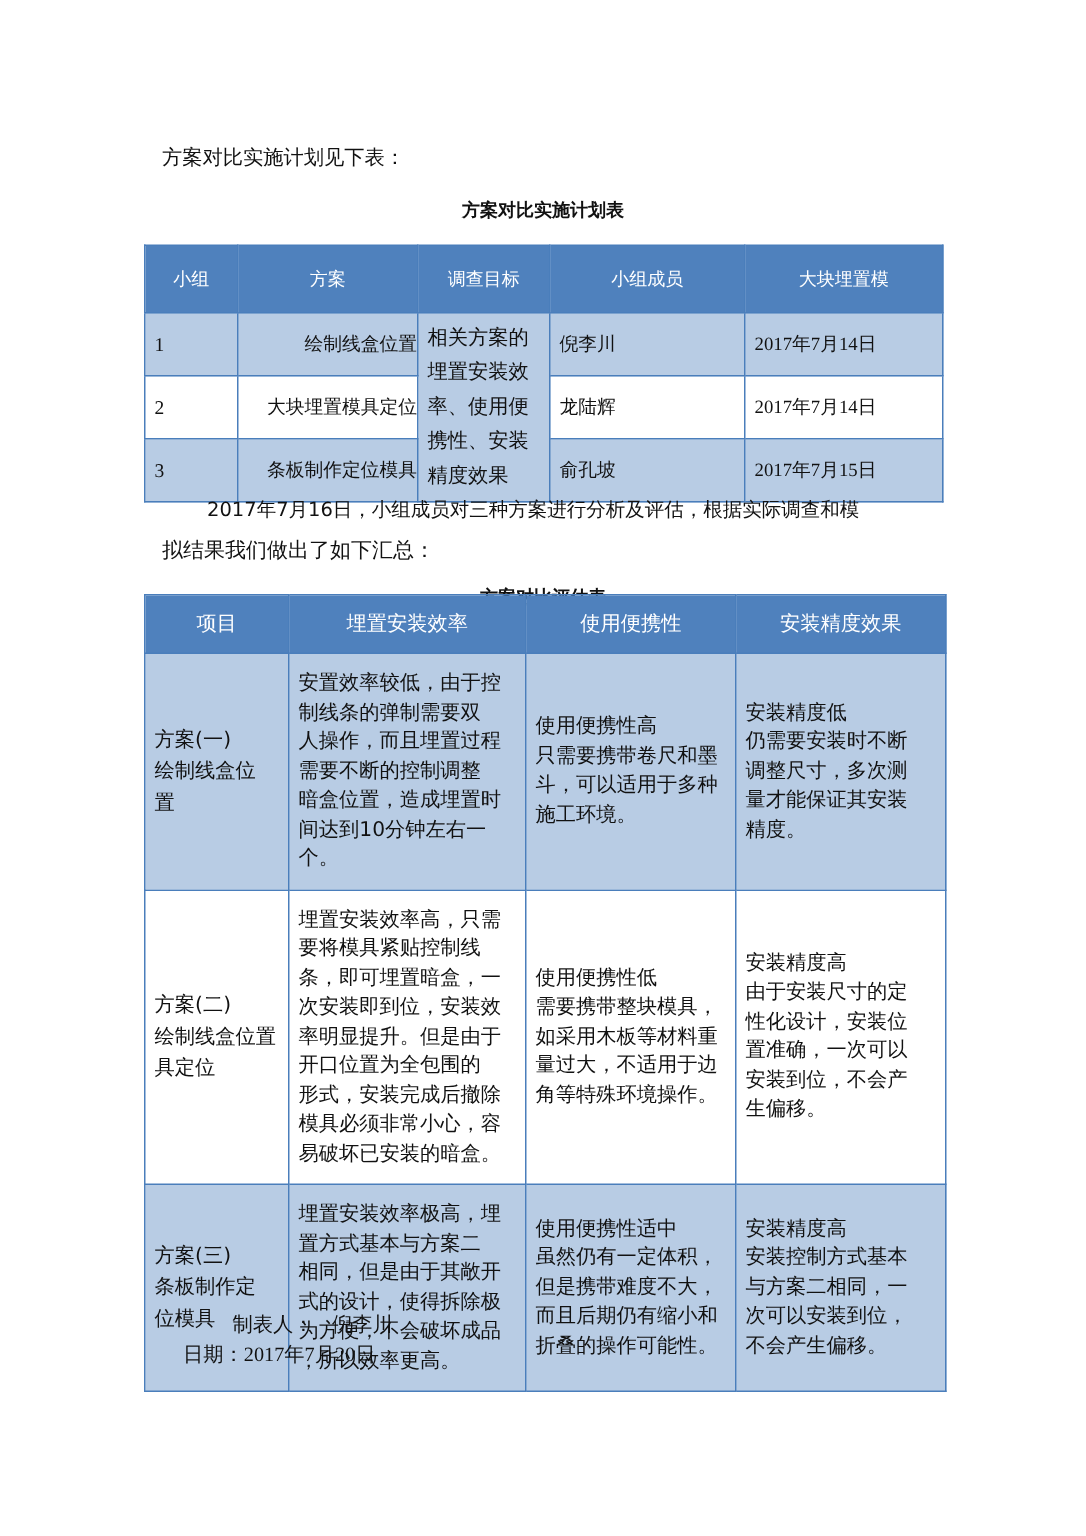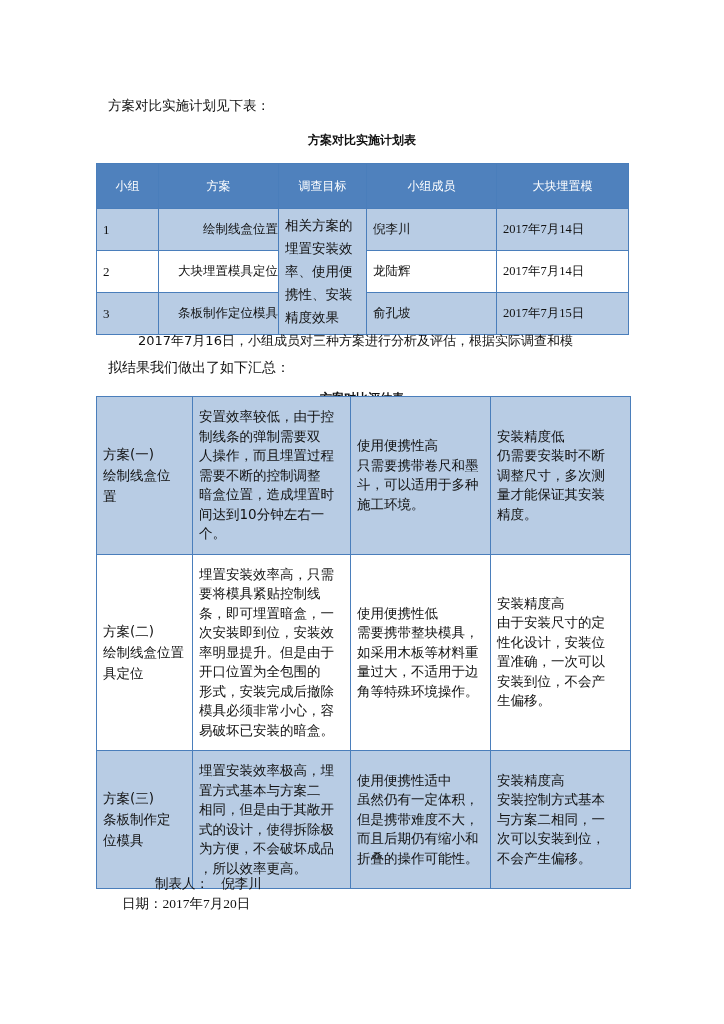--- a/index.html
+++ b/index.html
@@ -79,20 +79,26 @@
 <div class="title" style="top:390px;">方案对比评估表</div>
 
 <table id="t2">
   <colgroup>
     <col style="width:96px">
       <col style="width:158px">
       <col style="width:140px">
       <col style="width:140px">
   </colgroup>
   <tbody>
+      <tr>
+    <th>项目</th>
+    <th>埋置安装效率</th>
+    <th>使用便携性</th>
+    <th>安装精度效果</th>
+  </tr>
   <tr class="c1" style="height:140px;">
     <td class="item">方案(一)
 绘制线盒位
 置</td>
     <td>安置效率较低，由于控
 制线条的弹制需要双
 人操作，而且埋置过程
 需要不断的控制调整
 暗盒位置，造成埋置时
 间达到10分钟左右一

